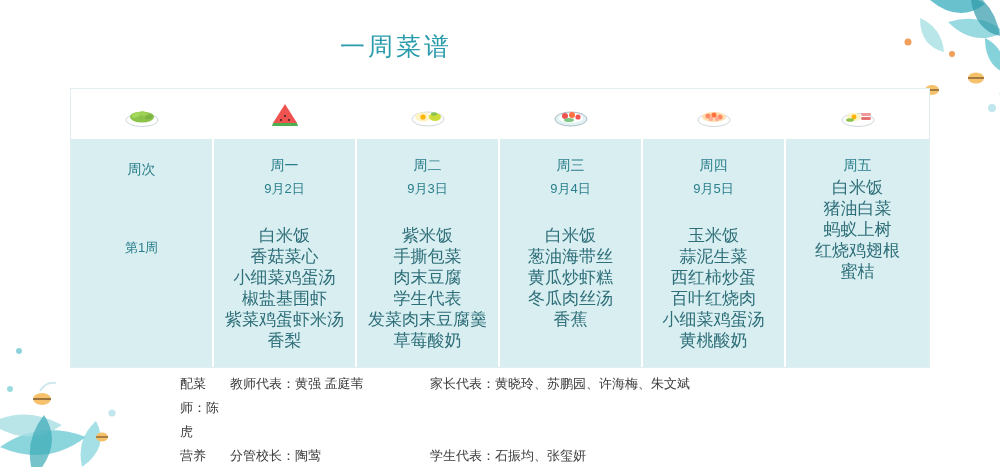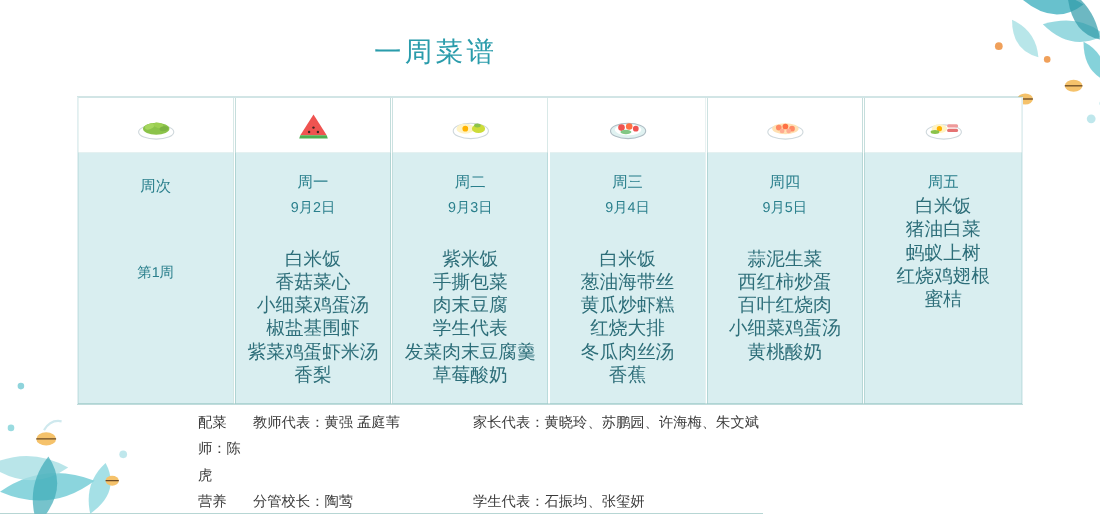--- a/index.html
+++ b/index.html
@@ -225,41 +225,41 @@
           <circle cx="27" cy="18" r="2.6" fill="#ef5350"></circle>
           <ellipse cx="18" cy="21" rx="5" ry="2" fill="#81c784"></ellipse>
         </svg>
       </div>
       <div class="body-cell">
         <div class="head-line">周三</div>
         <div class="head-date">9月4日</div>
         <div class="dish">白米饭</div>
         <div class="dish">葱油海带丝</div>
         <div class="dish">黄瓜炒虾糕</div>
-        <div class="dish">红烧大排</div>
         <div class="dish">冬瓜肉丝汤</div>
         <div class="dish">香蕉</div>
       </div>
     </div>
 
     <div class="col">
       <div class="icon-cell">
         <svg width="40" height="30" viewBox="0 0 40 30">
           <ellipse cx="20" cy="21" rx="16" ry="6.5" fill="#ffffff" stroke="#cfd8dc" stroke-width="1"></ellipse>
           <ellipse cx="20" cy="18" rx="12" ry="5" fill="#ffe0b2"></ellipse>
           <circle cx="14" cy="17" r="2.6" fill="#ff8a65"></circle>
           <circle cx="20" cy="16" r="2.6" fill="#ff7043"></circle>
           <circle cx="26" cy="18" r="2.6" fill="#ff8a65"></circle>
           <circle cx="17" cy="20" r="2.2" fill="#ffab91"></circle>
           <circle cx="23" cy="20" r="2.2" fill="#ffab91"></circle>
         </svg>
       </div>
       <div class="body-cell">
         <div class="head-line">周四</div>
         <div class="head-date">9月5日</div>
+        <div class="dish">玉米饭</div>
         <div class="dish">蒜泥生菜</div>
         <div class="dish">西红柿炒蛋</div>
         <div class="dish">百叶红烧肉</div>
         <div class="dish">小细菜鸡蛋汤</div>
         <div class="dish">黄桃酸奶</div>
       </div>
     </div>
 
     <div class="col">
       <div class="icon-cell">

